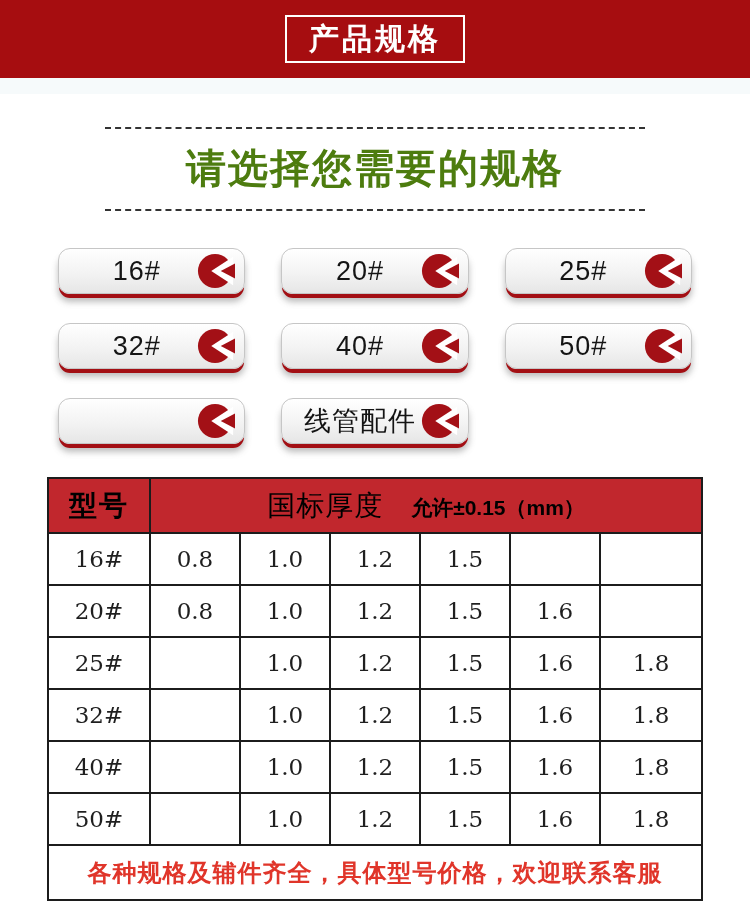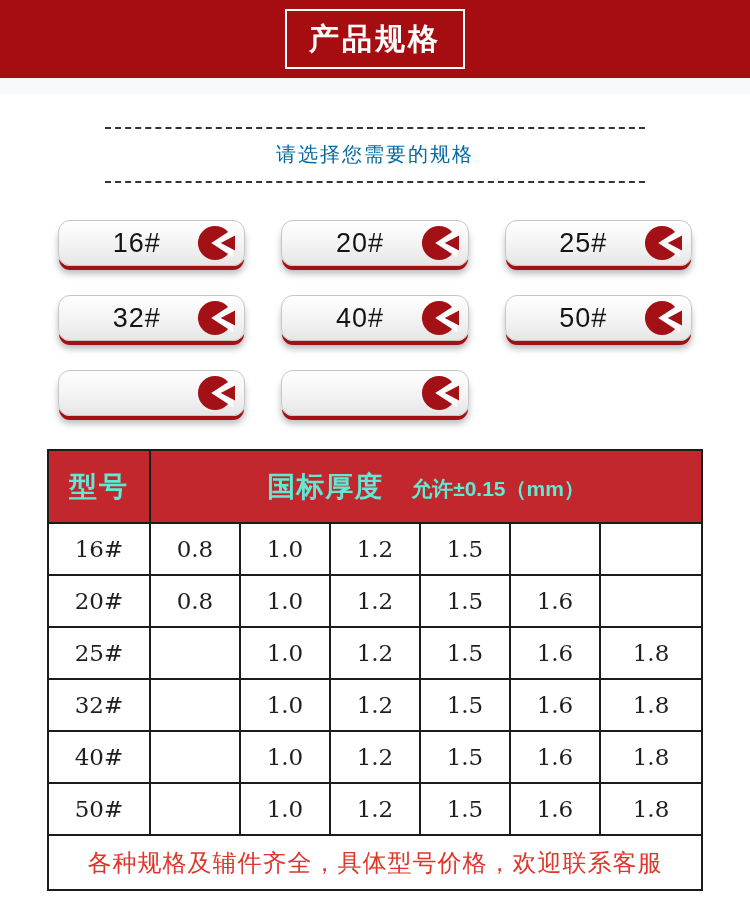--- a/index.html
+++ b/index.html
@@ -1,51 +1,51 @@
 <!DOCTYPE html>
 <html><head>
 <meta charset="utf-8">
 <style>
   * { margin:0; padding:0; box-sizing:border-box; }
   html,body { width:750px; background:#ffffff; }
   body { font-family:"Liberation Sans","DejaVu Sans",sans-serif; width:750px; height:906px; overflow:hidden; }
 
   
   .banner { width:750px; height:78px; background:#a60d10; display:flex; align-items:center; justify-content:center; }
-  .banner-box { border:2px solid #ffffff; width:180px; height:60px; display:flex; align-items:center; justify-content:center; }
+  .banner-box { border:2px solid #ffffff; width:180px; height:48px; display:flex; align-items:center; justify-content:center; }
   .banner-title { color:#ffffff; font-size:30px; font-weight:bold; letter-spacing:3px; }
   .strip { width:750px; height:16px; background:#f6fafb; }
 
   
   .subtitle-wrap { margin:33px 105px 0 105px; }
   .dash-line { border-top:2px dashed #333333; height:0; }
-  .subtitle-text { text-align:center; font-size:20px; letter-spacing:2px; color:#0369a1; padding:12px 0 13px 0; font-weight:400; }
+  .subtitle-text { text-align:center; font-size:40px; letter-spacing:2px; color:#4d7c0f; padding:12px 0 13px 0; font-weight:700; }
 
   
   .btn-grid { display:grid; grid-template-columns:repeat(3,1fr); column-gap:36px; row-gap:29px; padding:37px 58px 0 58px; }
   .spec-btn { position:relative; height:46px; border-radius:12px; border:1px solid #c6c6c6;
       background:linear-gradient(180deg,#ffffff 0%,#f3f3f3 55%,#e6e6e6 100%);
       box-shadow:0 5px 0 -1px #a30f14, 0 8px 6px rgba(110,110,110,.45);
       display:flex; align-items:center; justify-content:center; cursor:pointer;
       font-family:"Liberation Sans","DejaVu Sans",sans-serif; }
   .btn-label { font-size:27px; color:#141414; letter-spacing:1px; padding-right:30px; }
   .btn-icon { position:absolute; right:9px; top:50%; transform:translateY(-50%); width:38px; height:38px; }
   .btn-icon svg { display:block; }
 
   
   .spec-table { width:654px; margin:33px auto 0 auto; border-collapse:collapse; table-layout:fixed; background:#ffffff; }
   .spec-table th, .spec-table td { border:2px solid #1c1c1c; }
-  .spec-table thead th { background:#c1272d; color:#5eead4; height:73px; vertical-align:middle; }
+  .spec-table thead th { background:#c1272d; color:#000000; height:55px; vertical-align:middle; }
   .th-model { font-size:28px; font-weight:bold; letter-spacing:2px; }
-  .th-main { font-size:28px; font-weight:bold; letter-spacing:1px;margin-top:48px; }
+  .th-main { font-size:28px; font-weight:normal; letter-spacing:1px;margin-top:48px; }
   .th-sub { font-size:21px; font-weight:bold;margin-left:28px; }
   .spec-table tbody td { height:52px; text-align:center; vertical-align:middle;
       font-family:"DejaVu Serif","Liberation Serif",serif; font-size:23px; color:#1f1f1f; }
   .spec-table tfoot td { height:55px; text-align:center; vertical-align:middle;
-      color:#e0352a; font-weight:normal; font-size:24px; letter-spacing:1px; }
+      color:#e0352a; font-weight:bold; font-size:24px; letter-spacing:1px; }
 </style>
 </head>
 <body>
 
 <header class="banner">
   <div class="banner-box">
     <span class="banner-title">产品规格</span>
   </div>
 </header>
 <div class="strip"></div>
@@ -120,20 +120,21 @@
   <button class="spec-btn">
     <span class="btn-icon">
       <svg viewBox="0 0 40 40" width="38" height="38">
           <circle cx="19" cy="20" r="18" fill="#a31016"></circle>
           <polygon points="38,5 15,20 38,35" fill="#ffffff"></polygon>
           <polygon points="40,12 25,20 40,28" fill="#a31016"></polygon>
         </svg>
     </span>
   </button>
   <button class="spec-btn">
+    <span class="btn-label">线管配件</span>
     <span class="btn-icon">
       <svg viewBox="0 0 40 40" width="38" height="38">
           <circle cx="19" cy="20" r="18" fill="#a31016"></circle>
           <polygon points="38,5 15,20 38,35" fill="#ffffff"></polygon>
           <polygon points="40,12 25,20 40,28" fill="#a31016"></polygon>
         </svg>
     </span>
   </button>
 </section>
 

